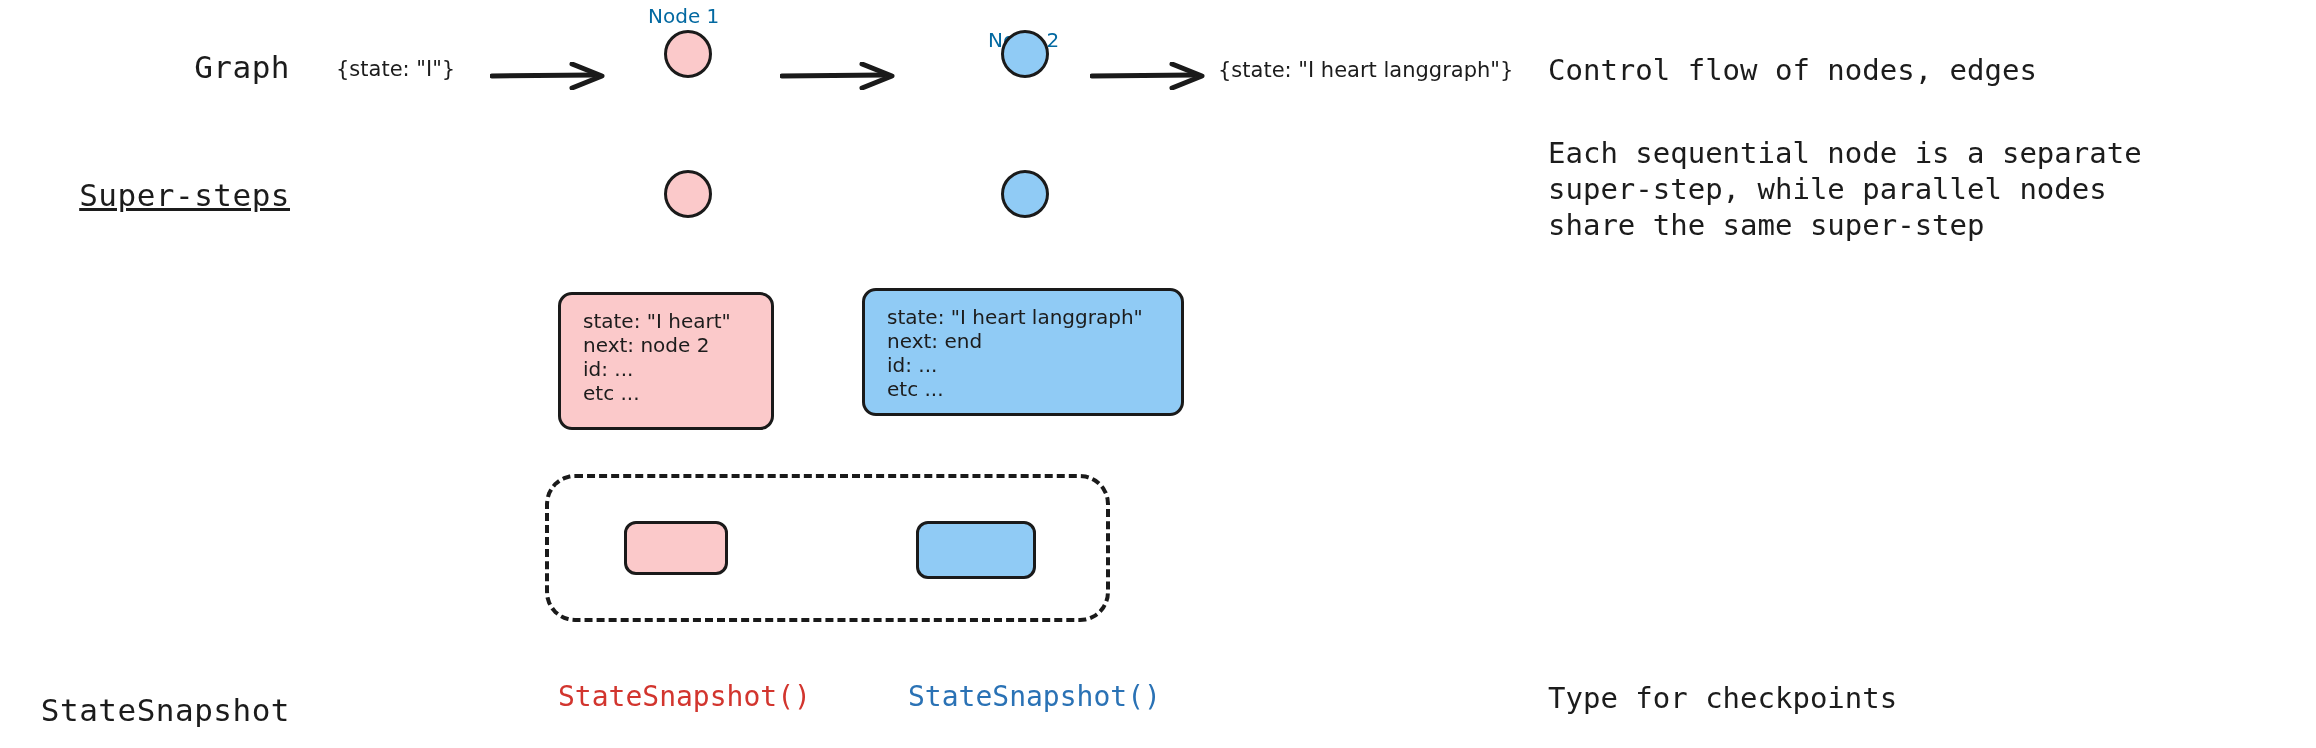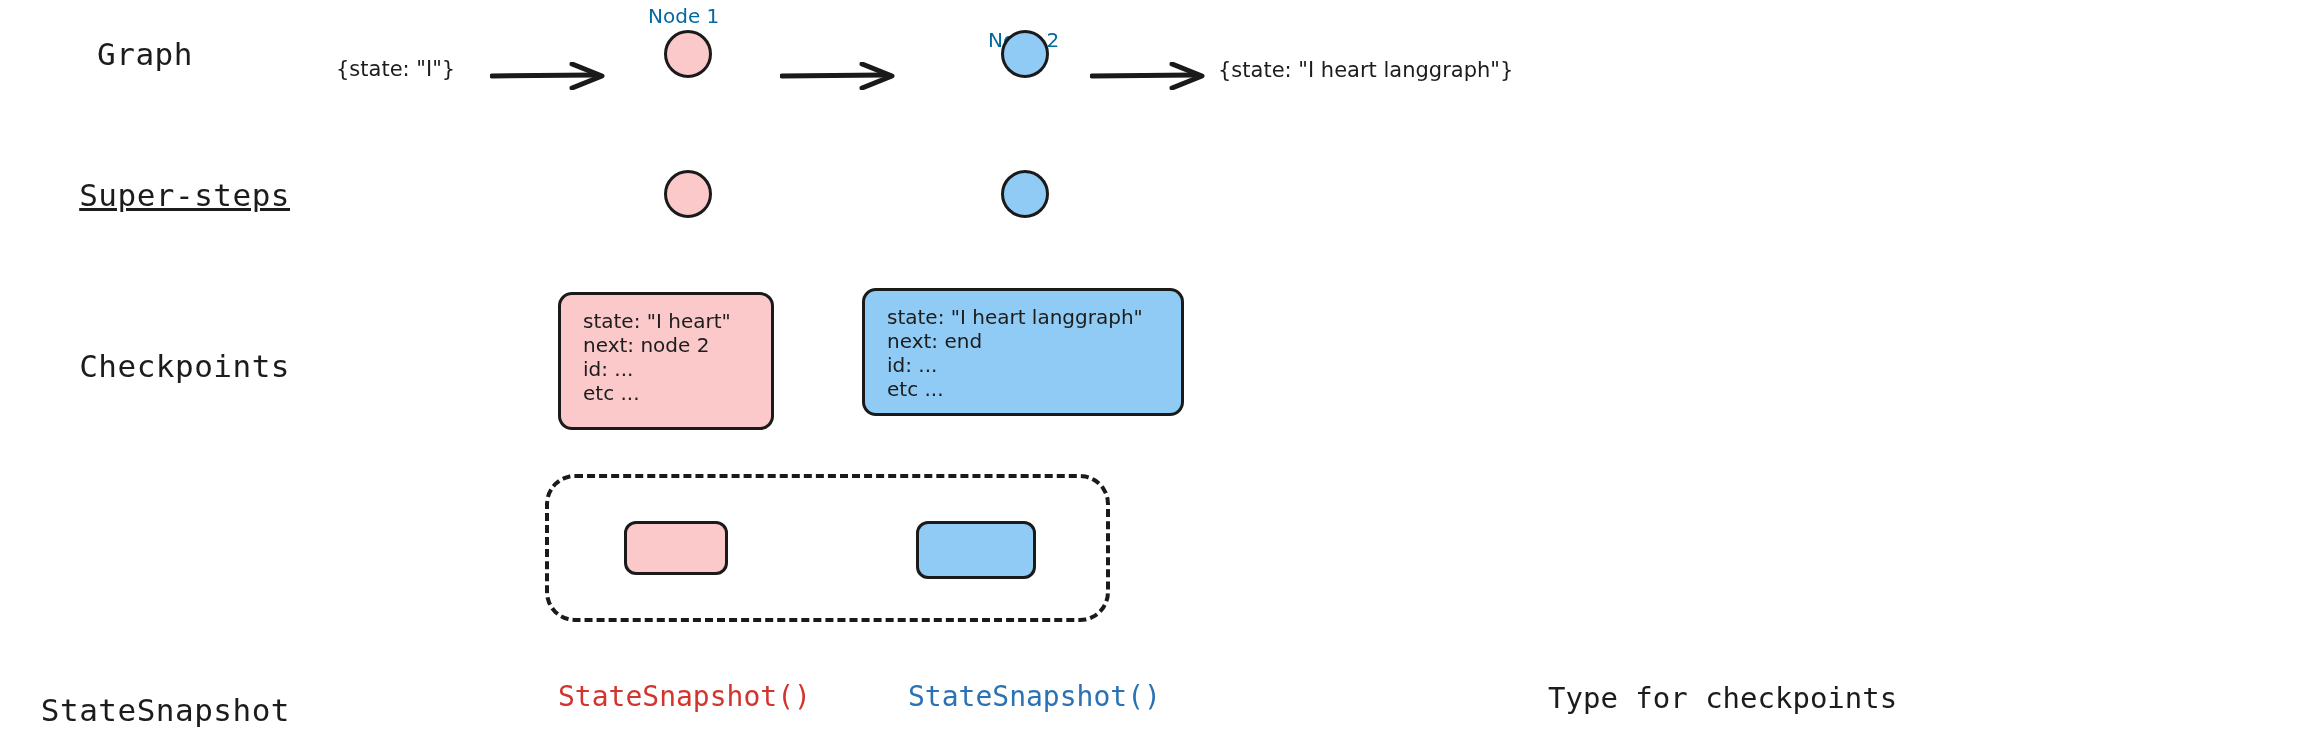--- a/index.html
+++ b/index.html
@@ -89,21 +89,21 @@
   }
   .arrow {
     position: absolute;
   }
 </style>
 </head>
 <body>
 
 <div id="canvas">
 
-  <div class="row-label" style="left:0px; top:36px; width:290px;text-align:center;">Graph</div>
+  <div class="row-label" style="left:0px; top:49px; width:290px;">Graph</div>
 
   <div class="hand" style="left:336px; top:57px;">{state: "I"}</div>
 
   <svg class="arrow" style="left:490px; top:62px;" width="120" height="28" viewBox="0 0 120 28">
     <path d="M2 14 L104 13" stroke="#1a1a1a" stroke-width="5" fill="none" stroke-linecap="round"></path>
     <path d="M82 2 L112 14 L82 26" stroke="#1a1a1a" stroke-width="5" fill="none" stroke-linecap="round" stroke-linejoin="round"></path>
   </svg>
 
   <div class="node-title" style="left:648px; top:4px;">Node 1</div>
   <div class="circle" style="left:664px; top:30px; width:48px; height:48px; background:#fbc9ca;"></div>
@@ -116,28 +116,31 @@
   <div class="node-title" style="left:988px; top:4px;margin-top:24px;">Node 2</div>
   <div class="circle" style="left:1001px; top:30px; width:48px; height:48px; background:#90cbf5;"></div>
 
   <svg class="arrow" style="left:1090px; top:62px;" width="120" height="28" viewBox="0 0 120 28">
     <path d="M2 14 L104 13" stroke="#1a1a1a" stroke-width="5" fill="none" stroke-linecap="round"></path>
     <path d="M82 2 L112 14 L82 26" stroke="#1a1a1a" stroke-width="5" fill="none" stroke-linecap="round" stroke-linejoin="round"></path>
   </svg>
 
   <div class="hand" style="left:1218px; top:58px;">{state: "I heart langgraph"}</div>
 
+  <div class="desc" style="left:1548px; top:52px;">Control flow of nodes, edges</div>
 
   <div class="row-label" style="left:0px; top:177px; width:290px;text-decoration:underline;">Super-steps</div>
 
   <div class="circle" style="left:664px; top:170px; width:48px; height:48px; background:#fbc9ca;"></div>
   <div class="circle" style="left:1001px; top:170px; width:48px; height:48px; background:#90cbf5;"></div>
 
+  <div class="desc" style="left:1548px; top:135px;">Each sequential node is a separate
+super-step, while parallel nodes
+share the same super-step</div>
 
-  <div class="row-label" style="left:0px; top:348px; width:290px;">Checkpoints</div>
 
   <div class="cp-box" style="left:558px; top:292px; width:216px; height:138px; background:#fbc9ca;">
     <div class="cp-line">state: "I heart"</div>
     <div class="cp-line">next: node 2</div>
     <div class="cp-line">id: ...</div>
     <div class="cp-line">etc ...</div>
   </div>
 
   <div class="cp-box" style="left:862px; top:288px; width:322px; height:128px; background:#90cbf5;">
     <div class="cp-line">state: "I heart langgraph"</div>

